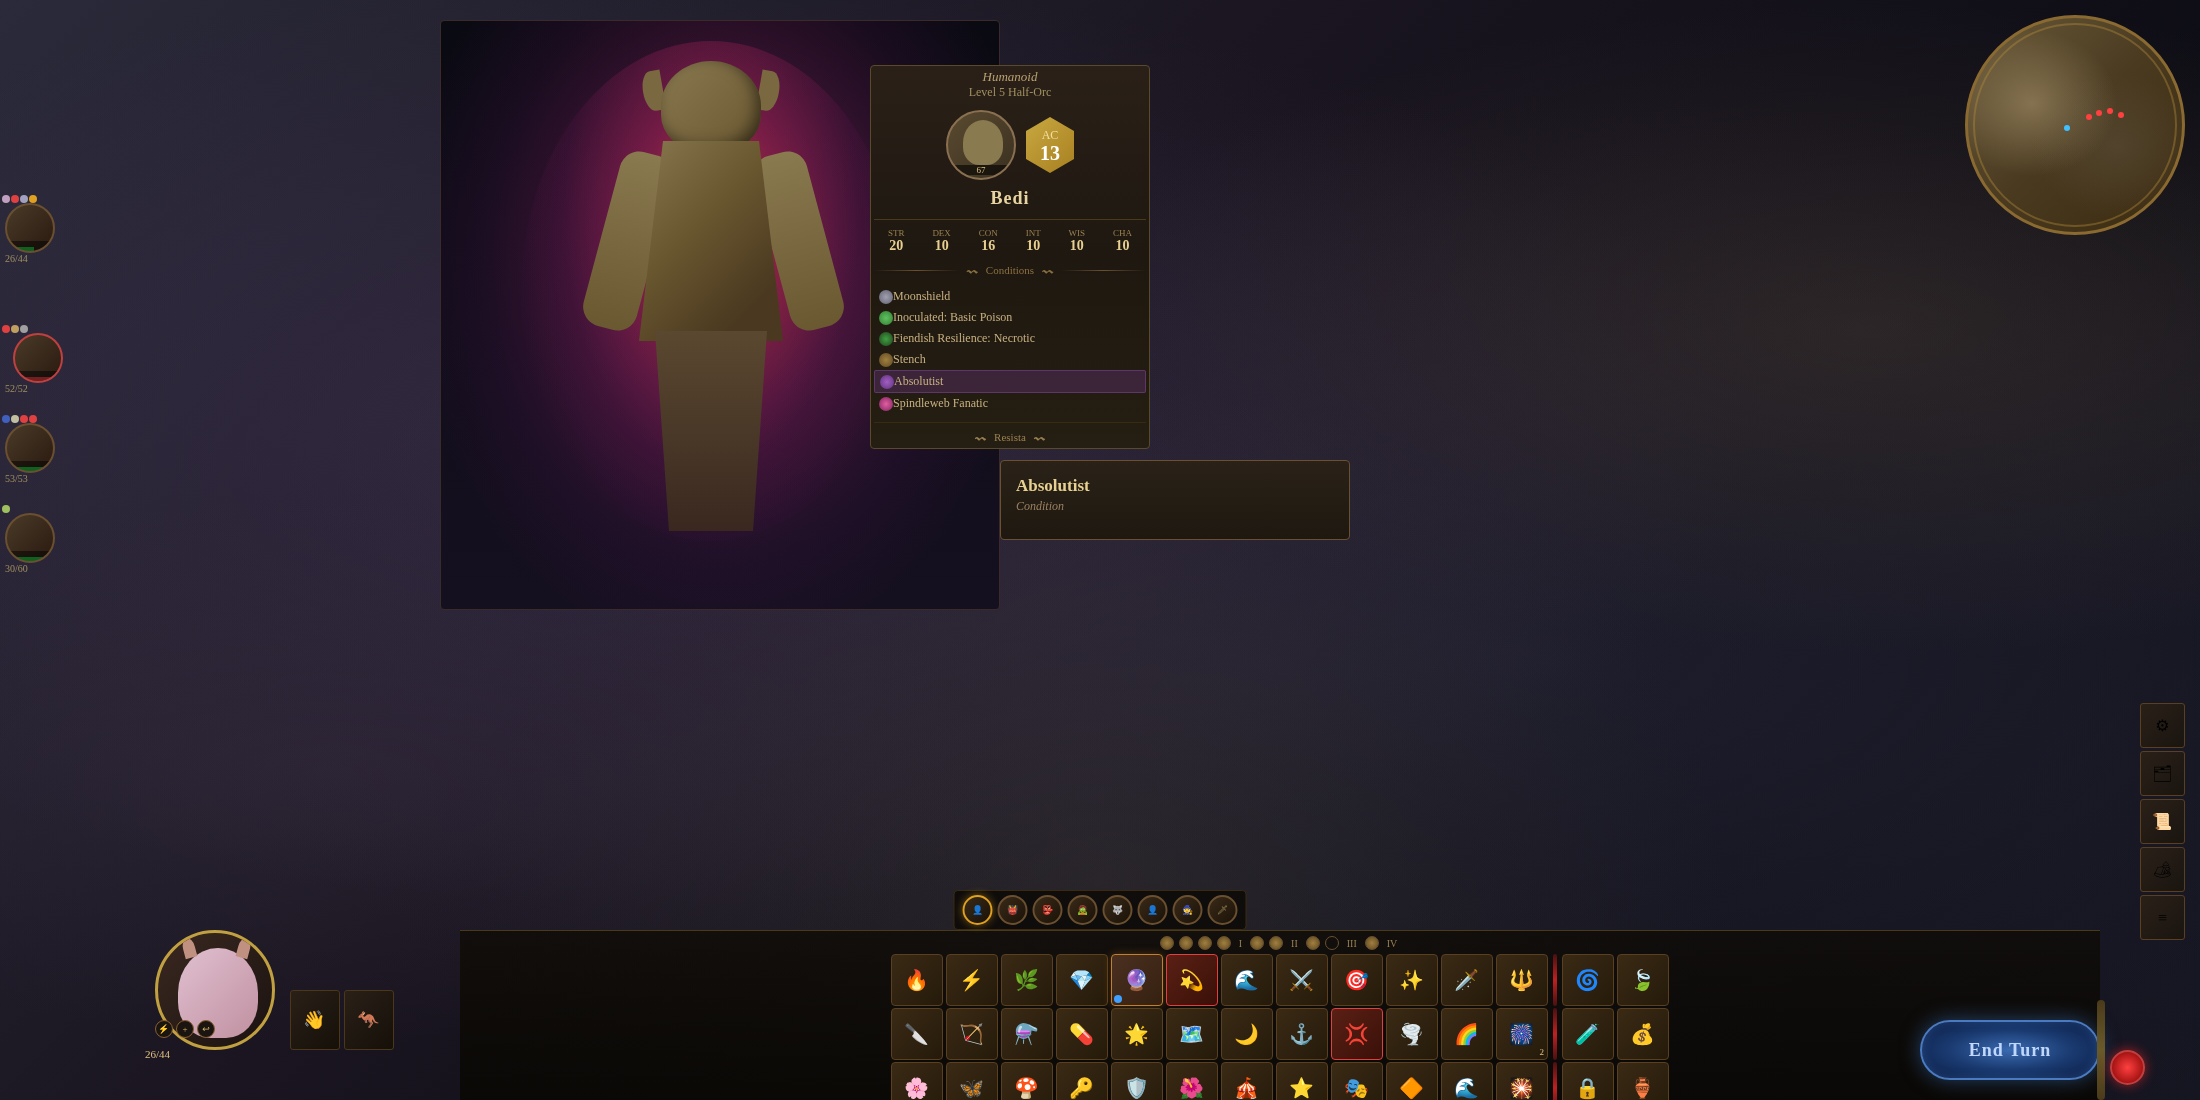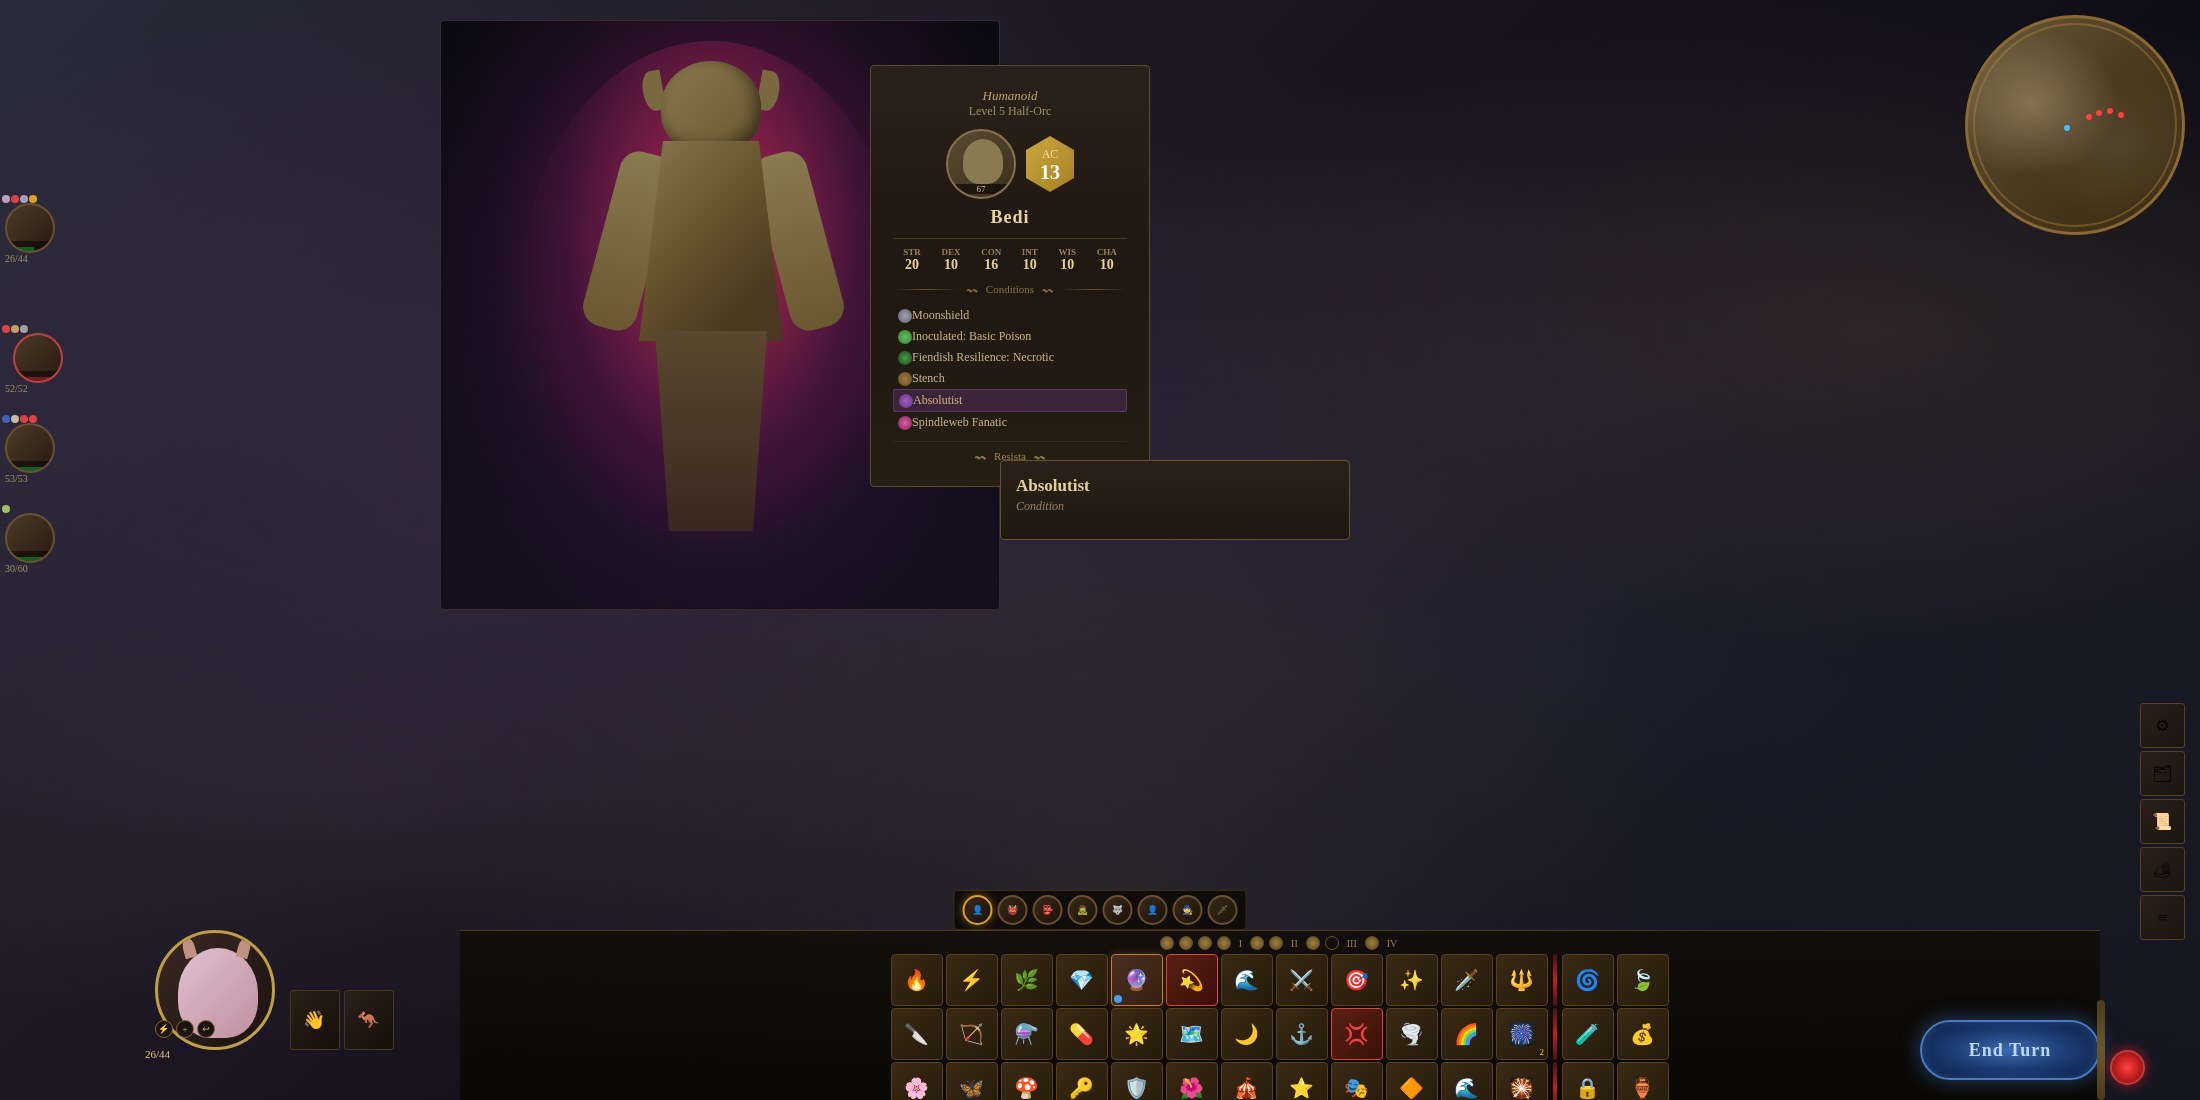--- a/index.html
+++ b/index.html
@@ -114,21 +114,21 @@
     }
 
     
     #info-panel {
       position: absolute;
       left: 870px; top: 65px;
       width: 280px;
       background: linear-gradient(to bottom, #2a2018 0%, #1e1810 50%, #251e12 100%);
       border: 1px solid #5a4a2a;
       border-radius: 4px;
-      padding: 22px;
+      padding: 3px;
       color: #d4c090;
     }
 
     .panel-header-text {
       text-align: center;
       font-size: 13px;
       color: #b8a070;
       font-style: italic;
     }
     .panel-name-large {
@@ -199,21 +199,20 @@
       border-top: 1px solid #4a3a1a;
       padding-top: 8px;
     }
     .stat-item {
       text-align: center;
     }
     .stat-label {
       font-size: 9px;
       color: #9a8050;
       display: block;
-      font-weight: bold;
     }
     .stat-value {
       font-size: 14px;
       color: #e8d090;
       font-weight: bold;
       display: block;
     }
 
     
     .ornament-divider {

